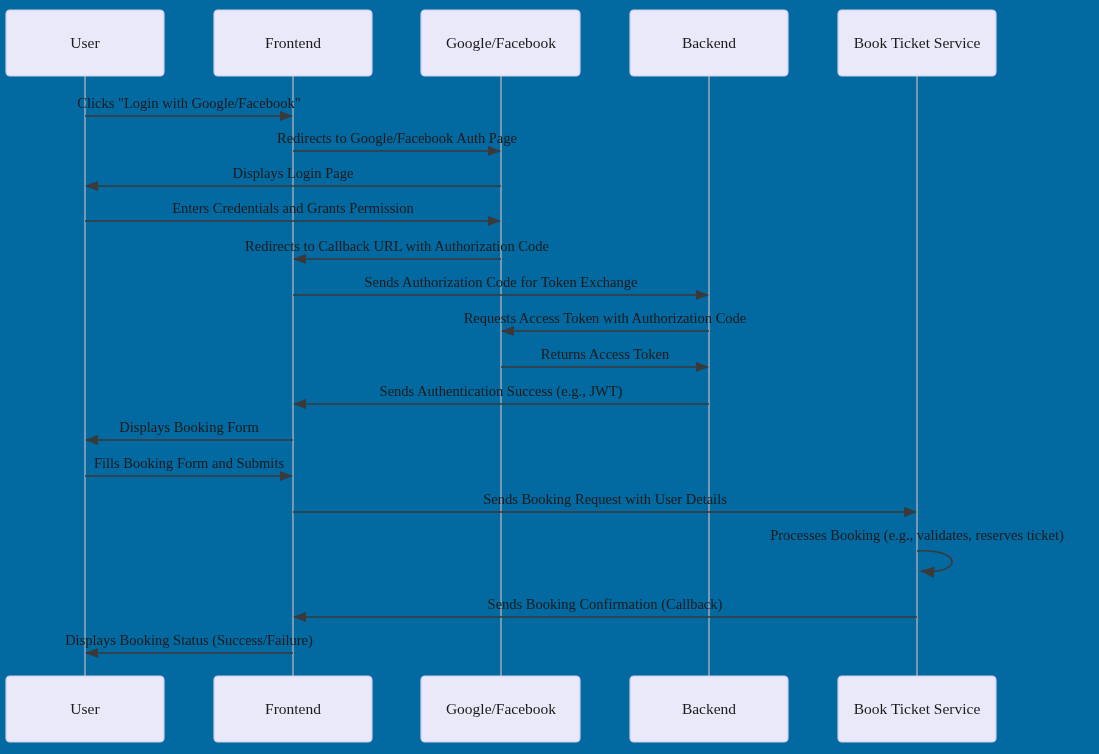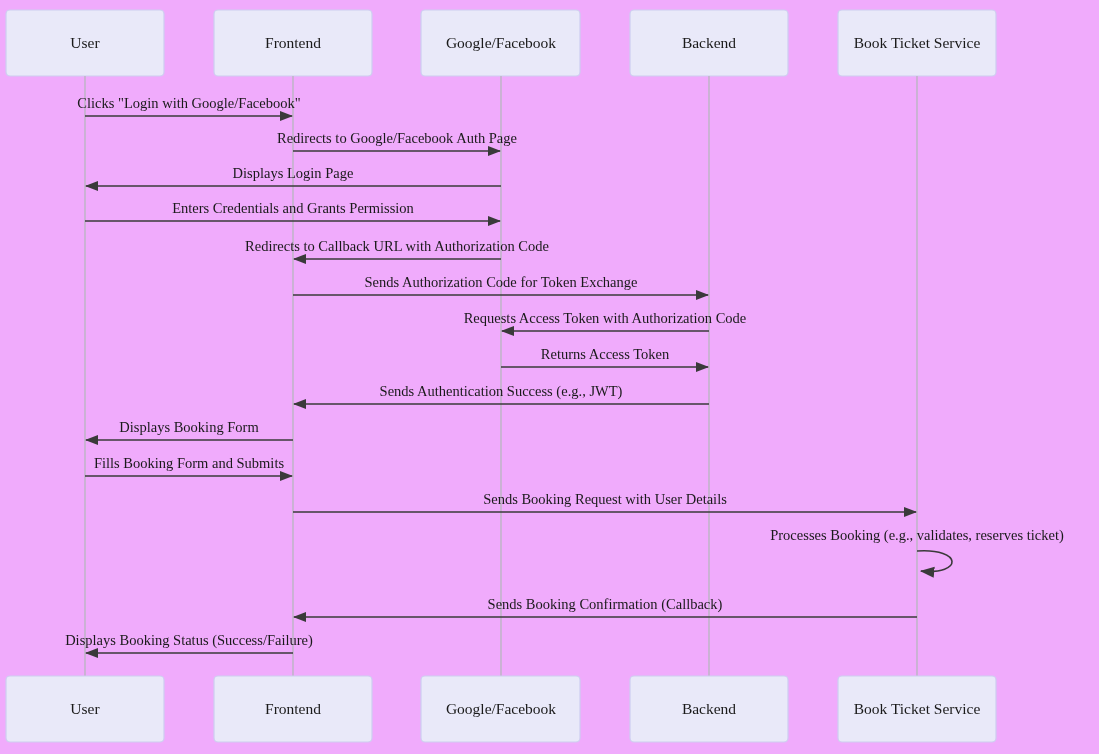--- a/index.html
+++ b/index.html
@@ -11,21 +11,21 @@
   body {
     width: 1099px;
     height: 754px;
     font-family: "Liberation Serif", "DejaVu Serif", serif;
     overflow: hidden;
   }
   #diagram-root {
     position: relative;
     width: 1099px;
     height: 754px;
-    background: #f0abfc;
+    background: #0369a1;
   }
   svg#seq-svg {
     display: block;
     width: 1099px;
     height: 754px;
   }
   .participant-box {
     fill: #e9e9f9;
     stroke: #cdcdf0;
     stroke-width: 1.2;

